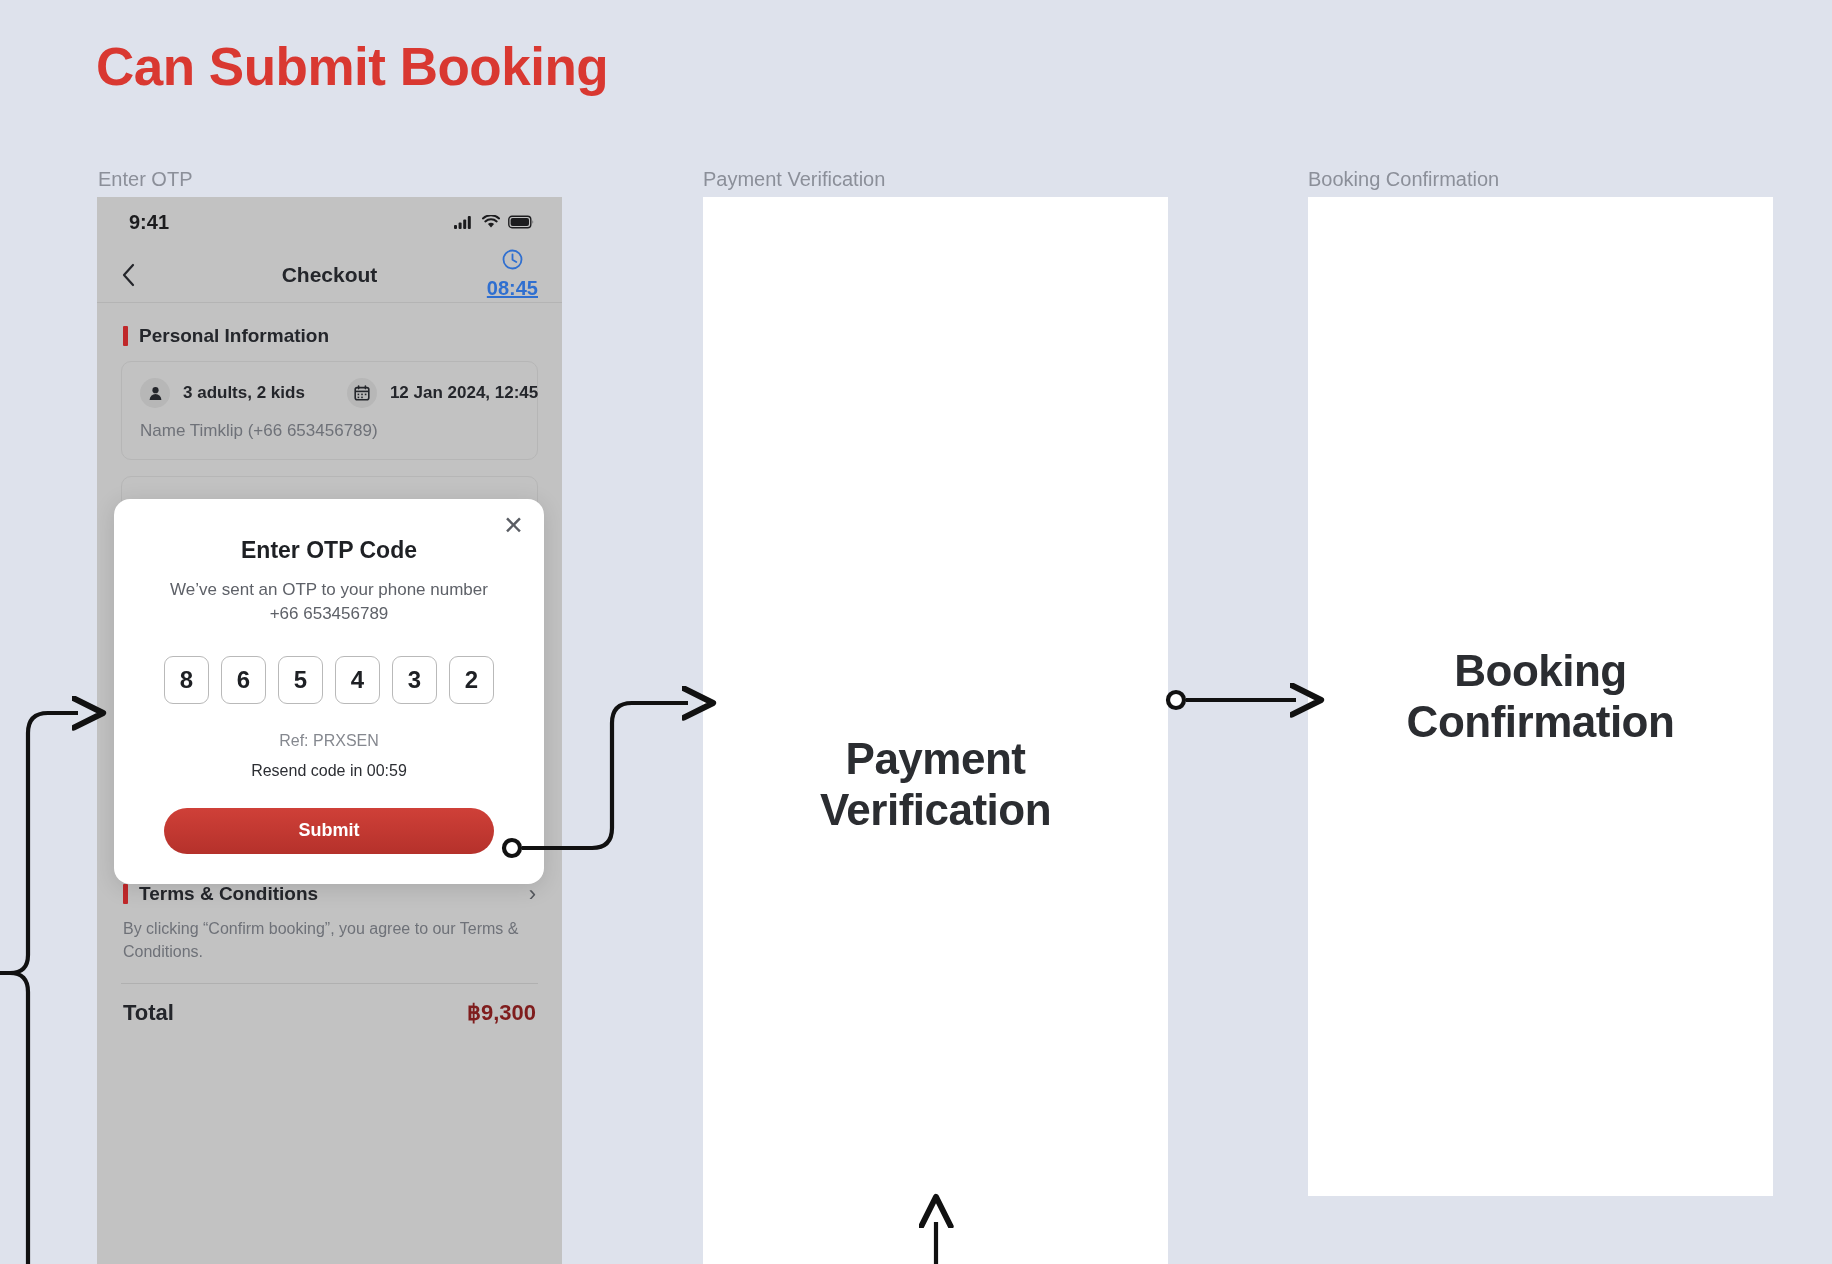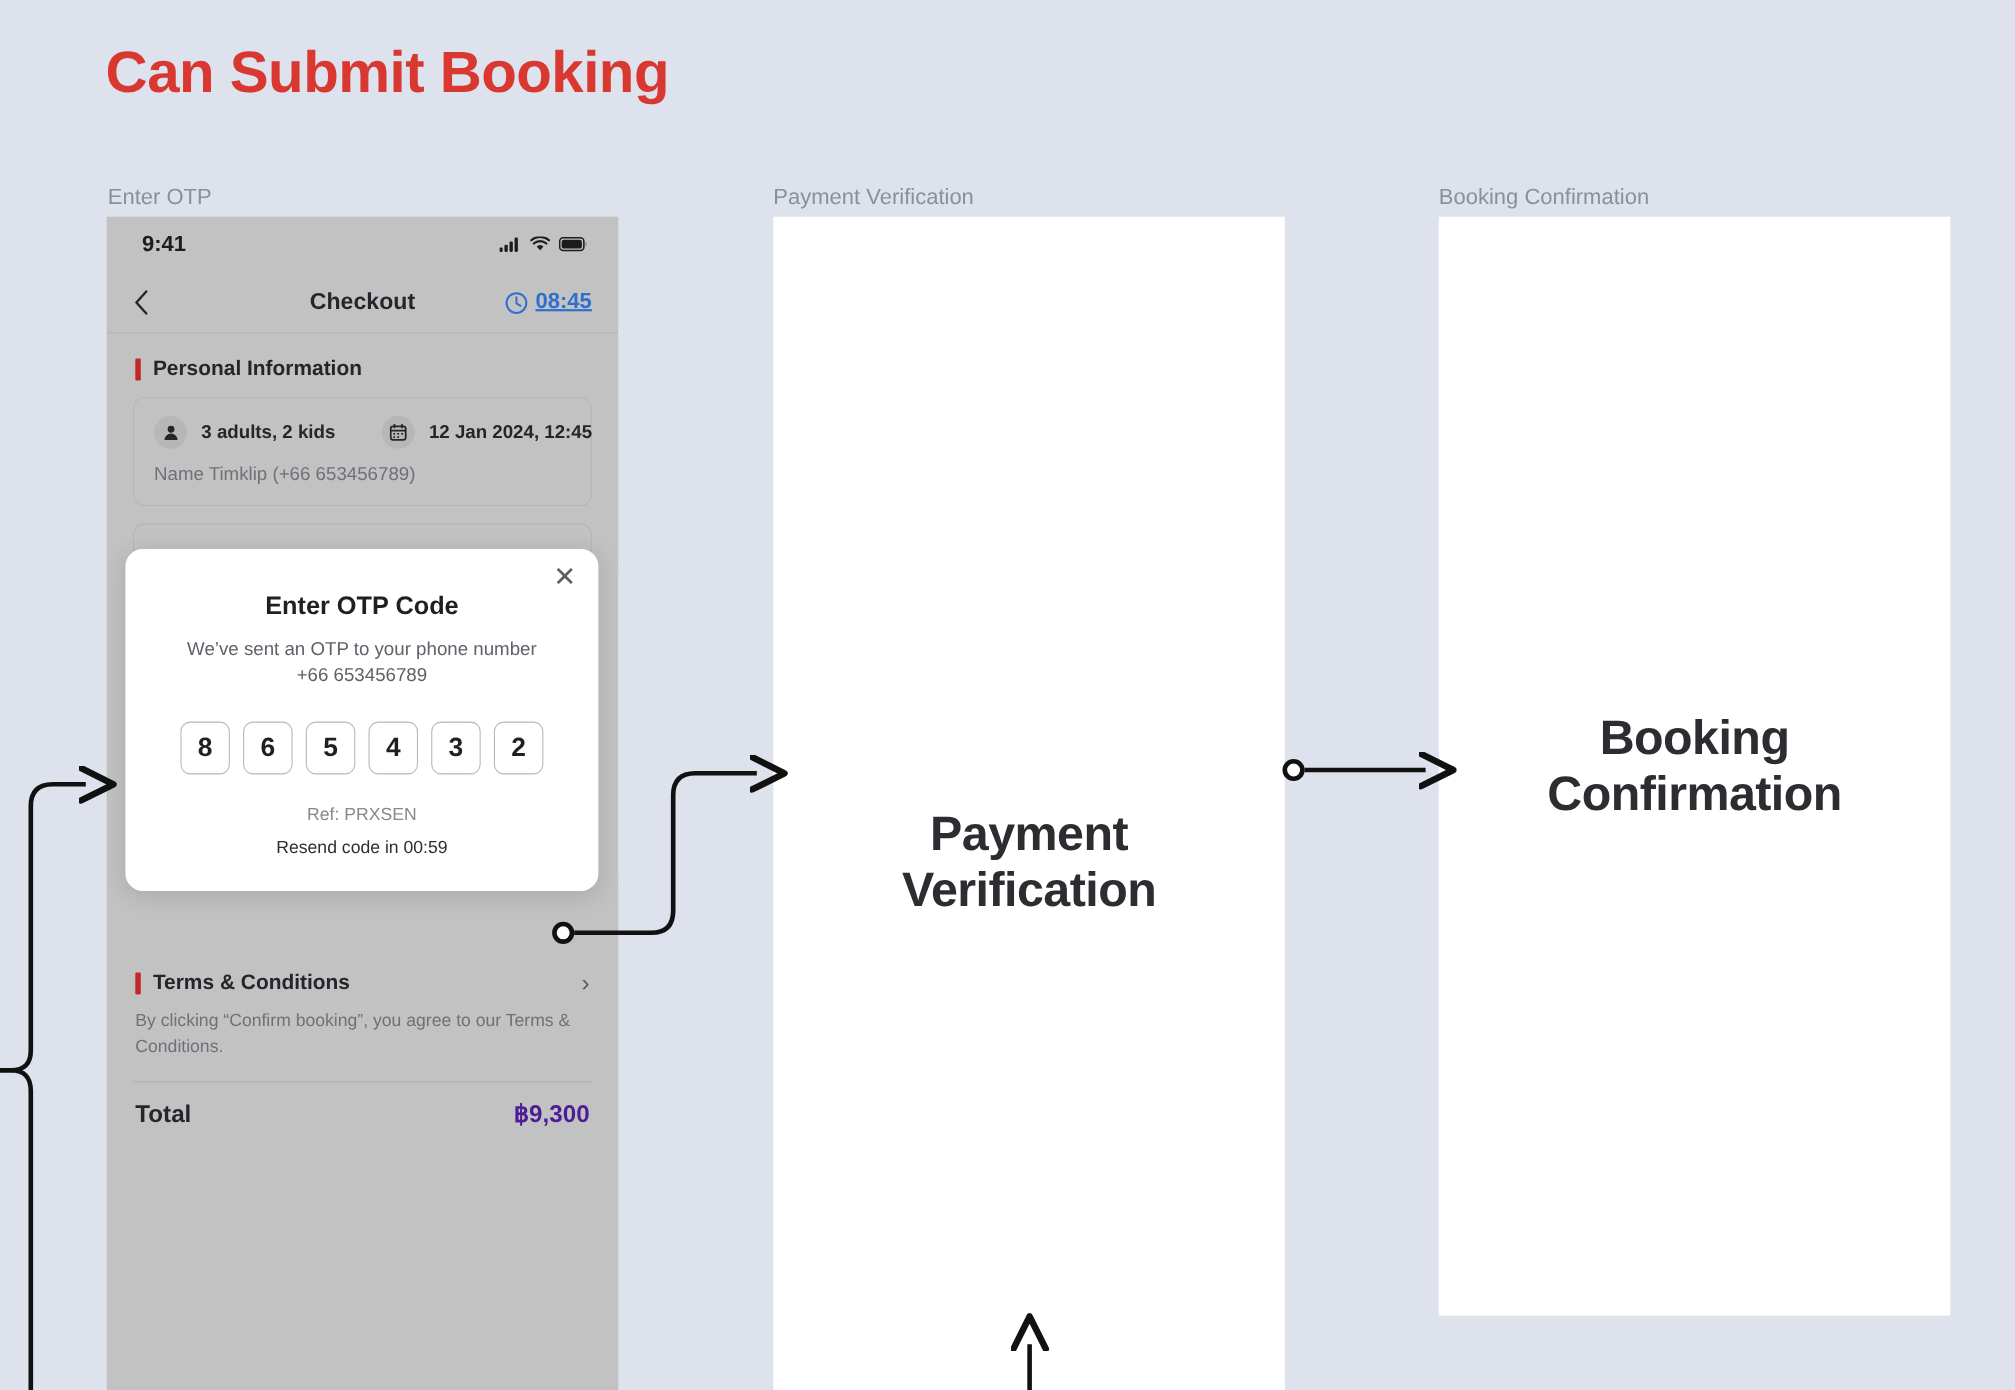--- a/index.html
+++ b/index.html
@@ -87,23 +87,24 @@
     left: 0; right: 0;
     text-align: center;
     font-size: 21px;
     font-weight: 700;
     color: #24262b;
     pointer-events: none;
   }
   .nav-timer {
     margin-left: auto;
     display: flex;
-    align-items: flex-end;
+    align-items: center;
     gap: 7px;
     z-index: 2;
+    flex-direction: column;
   }
   .nav-timer-text {
     font-size: 20px;
     font-weight: 600;
     color: #2f6fd0;
     text-decoration: underline;
   }
 
   
   .section-head {
@@ -279,21 +280,21 @@
     padding: 16px 26px 0 26px;
   }
   .total-label {
     font-size: 22px;
     font-weight: 700;
     color: #24262b;
   }
   .total-value {
     font-size: 22px;
     font-weight: 700;
-    color: #4c1d95;
+    color: #7f1d1d;
   }
   .confirm-btn {
     margin: 16px 24px 0 24px;
     height: 48px;
     width: calc(100% - 48px);
     border-radius: 10px;
     background: linear-gradient(180deg, #ab2f2c 0%, #9c2825 100%);
     color: #e9dedd;
     font-size: 19px;
     font-weight: 700;
@@ -443,20 +444,21 @@
     <div class="otp-boxes">
       <div class="otp-box">8</div>
       <div class="otp-box">6</div>
       <div class="otp-box">5</div>
       <div class="otp-box">4</div>
       <div class="otp-box">3</div>
       <div class="otp-box">2</div>
     </div>
     <div class="otp-ref">Ref: PRXSEN</div>
     <div class="otp-resend">Resend code in 00:59</div>
+    <button class="otp-submit">Submit</button>
   </div>
 
 </div>
 
 <div class="blank-panel p2">
   <div class="blank-title">
     <span>Payment</span><br>
     <span>Verification</span>
   </div>
 </div>

